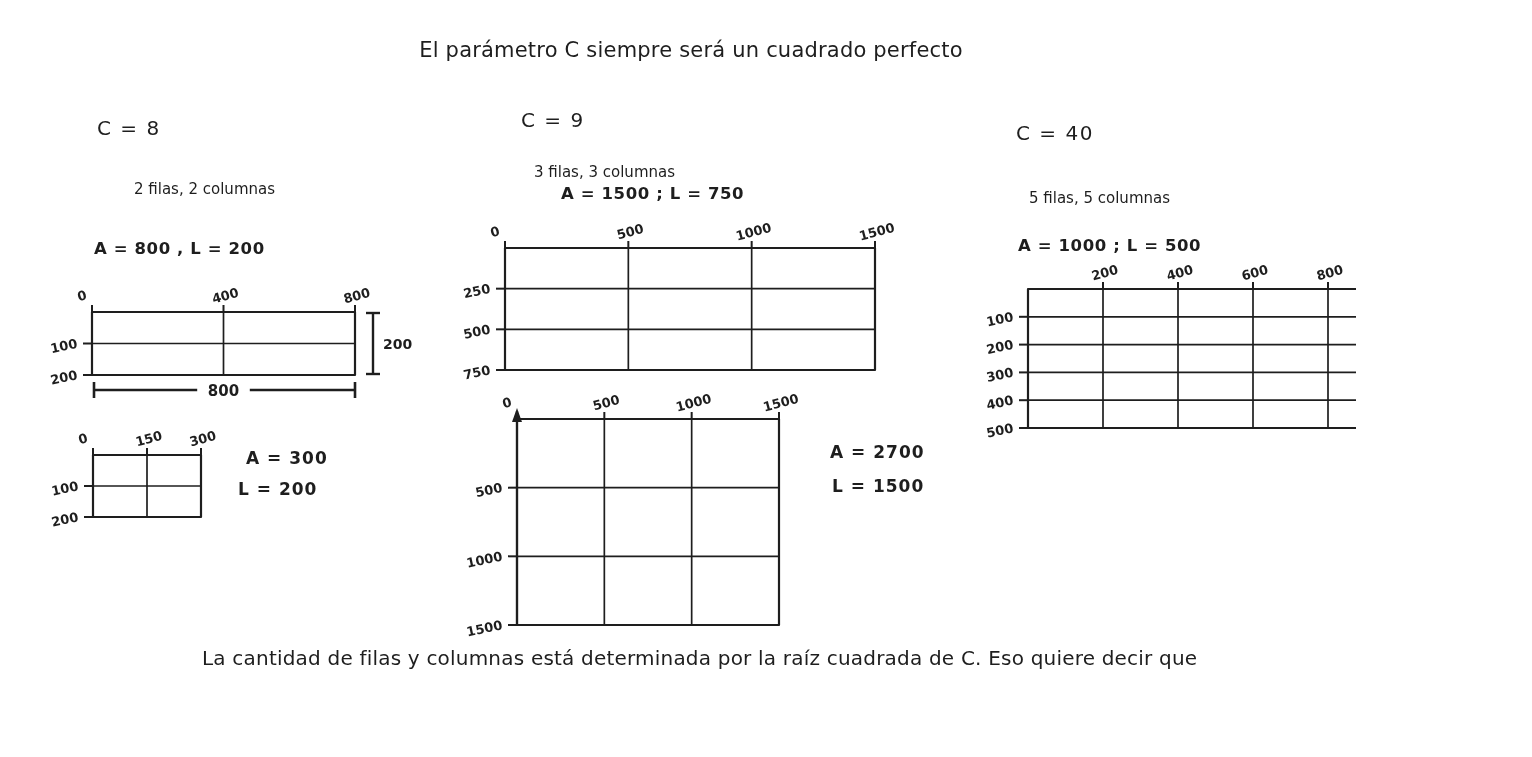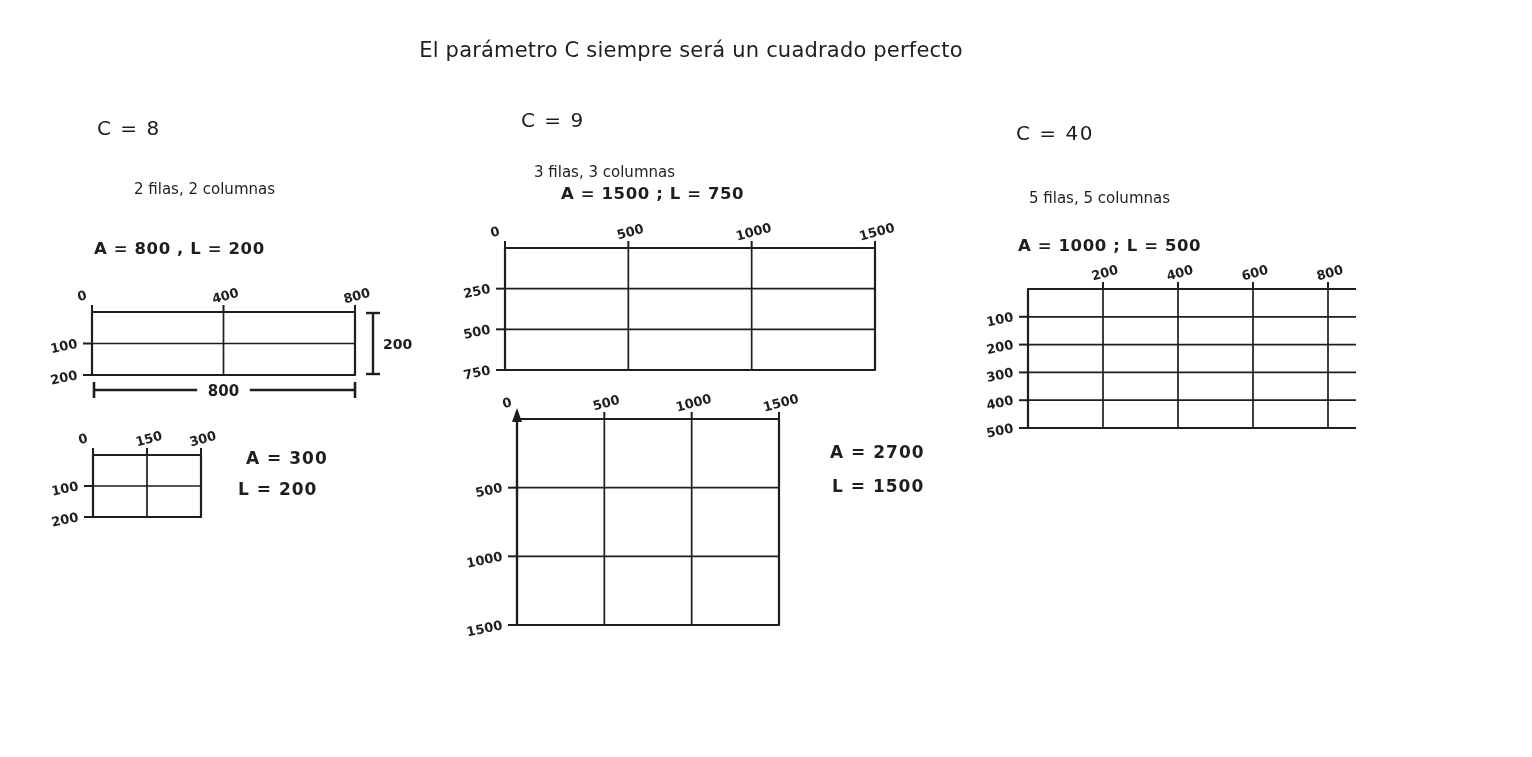--- a/index.html
+++ b/index.html
@@ -170,14 +170,15 @@
       <text x="-14" y="115.2" text-anchor="end" font-size="13" transform="rotate(-12 -14 115.2)">400</text>
       <line x1="-9" y1="139" x2="0" y2="139" stroke="#1e1e1e" stroke-width="2"></line>
       <text x="-14" y="143" text-anchor="end" font-size="13" transform="rotate(-12 -14 143)">500</text>
     </svg>
 
   <div class="t ann a300">A = 300</div>
   <div class="t ann l200">L = 200</div>
   <div class="t ann a1500">A = 2700</div>
   <div class="t ann l1500">L = 1500</div>
 
+  <div class="t footer foot1">La cantidad de filas y columnas está determinada por la raíz cuadrada de C. Eso quiere decir que</div>
 
 </div>
 
 </body></html>

